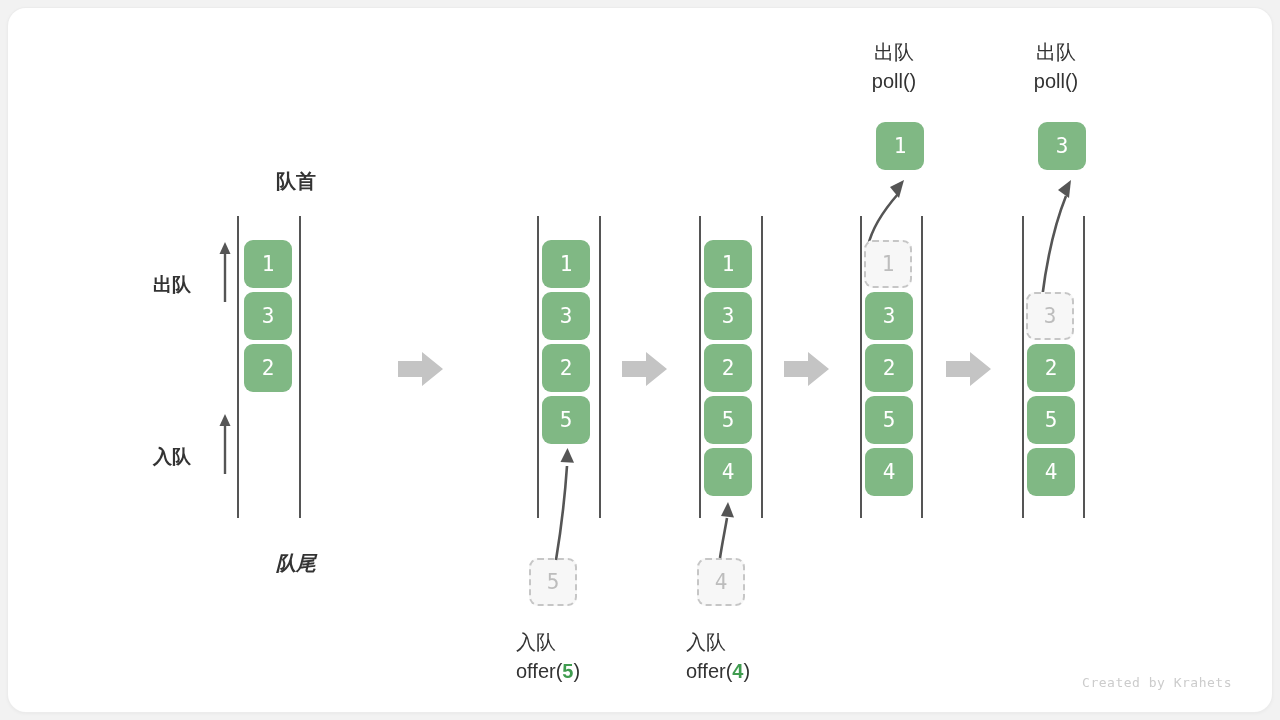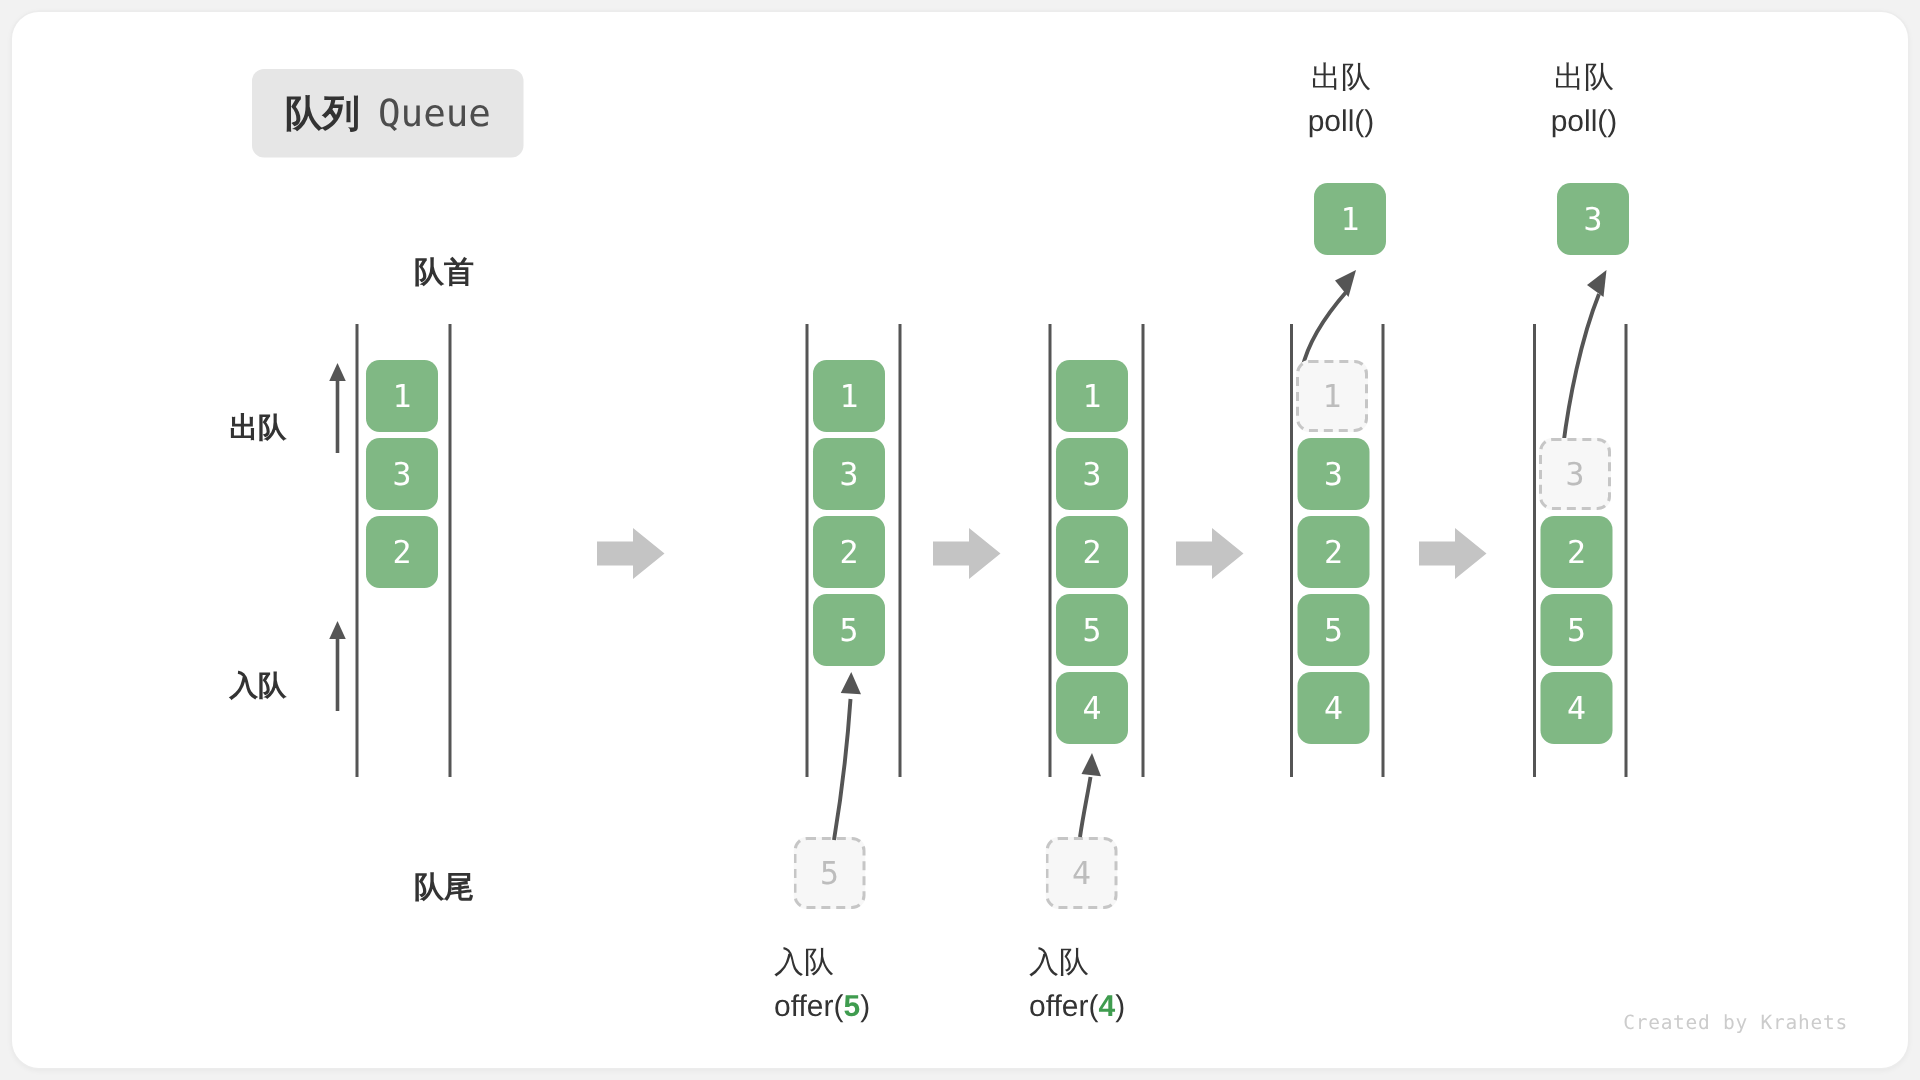--- a/index.html
+++ b/index.html
@@ -77,27 +77,23 @@
     right:40px;bottom:22px;
     font-size:13px;color:#cccccc;letter-spacing:.5px;
     font-family:"DejaVu Sans Mono","Liberation Mono",monospace;
   }
 </style>
 </head>
 <body>
 
 <div id="card">
 
-  <div class="abs" id="title-badge">
-    <span class="cn">队列</span>
-    <span class="en">Queue</span>
-  </div>
 
   <div class="abs endlabel" style="left:236px;top:160px;">队首</div>
-  <div class="abs endlabel" style="left:236px;top:570px;">队尾</div>
+  <div class="abs endlabel" style="left:236px;top:542px;font-style:italic;">队尾</div>
 
   <div class="abs sideop" style="left:145px;top:264px;">出队</div>
   <svg class="abs" style="left:206px;top:232px;" width="22" height="62">
     <line x1="11" y1="62" x2="11" y2="12" stroke="#555555" stroke-width="2.4"></line>
     <polygon points="11,2 5.5,14 16.5,14" fill="#555555"></polygon>
   </svg>
 
   <div class="abs sideop" style="left:145px;top:436px;">入队</div>
   <svg class="abs" style="left:206px;top:404px;" width="22" height="62">
     <line x1="11" y1="62" x2="11" y2="12" stroke="#555555" stroke-width="2.4"></line>

